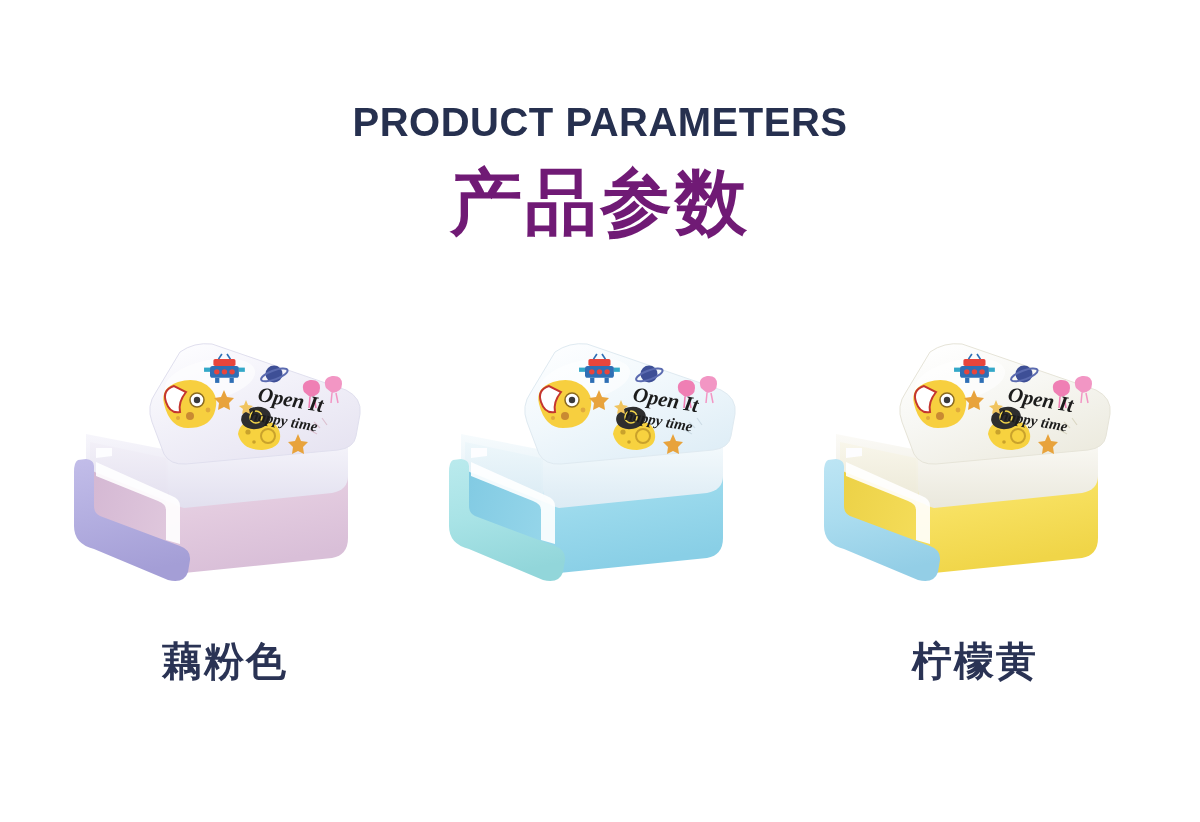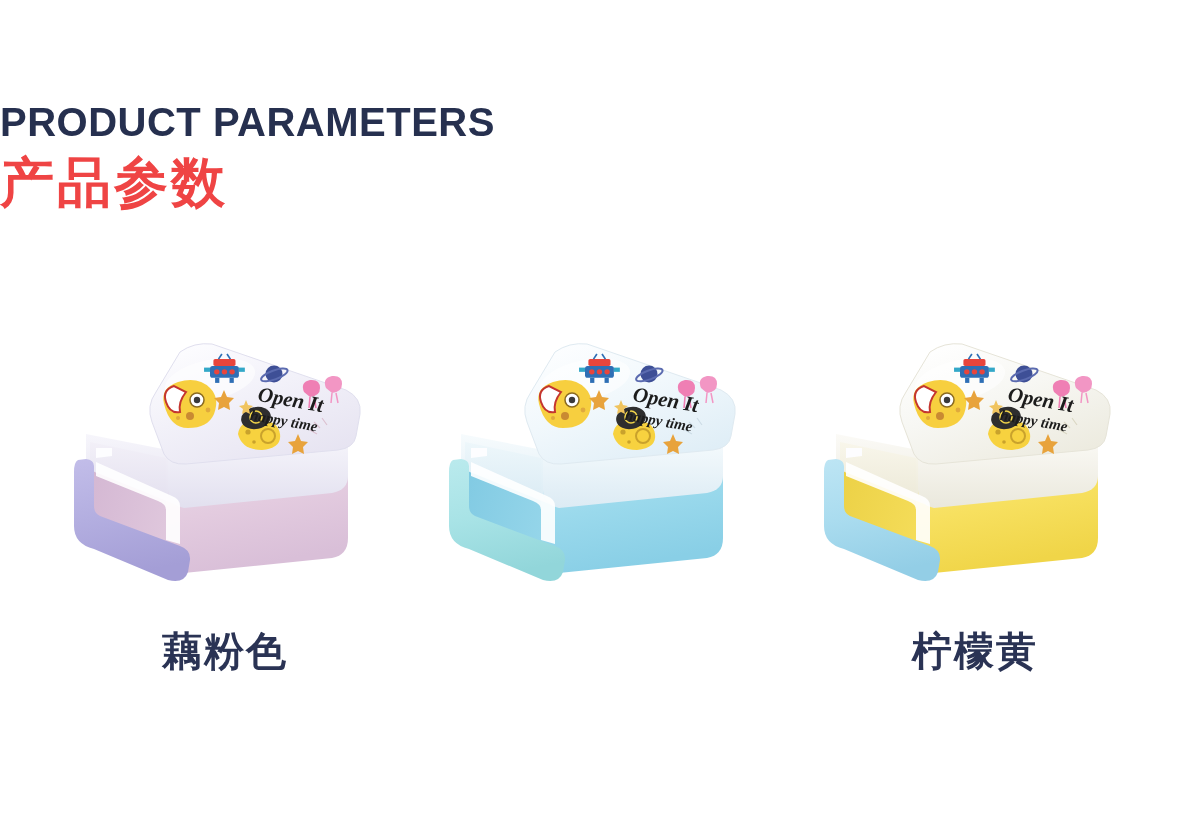--- a/index.html
+++ b/index.html
@@ -19,38 +19,38 @@
     height: 822px;
     background: #ffffff;
   }
 
   
   .header {
     position: absolute;
     top: 100px;
     left: 0;
     width: 1200px;
-    text-align: left;
+    text-align: center;
   }
 
   .title-en {
     font-size: 40px;
     font-weight: 700;
     letter-spacing: 0.5px;
     color: #26304f;
     line-height: 1.1;
     font-family: "Liberation Sans", "DejaVu Sans", sans-serif;
   }
 
   .title-cn {
-    margin-top: 8px;
-    font-size: 54px;
+    margin-top: 17px;
+    font-size: 72px;
     font-weight: 700;
     letter-spacing: 3px;
-    color: #ef4444;
+    color: #701a75;
     line-height: 1.15;
     font-family: "DejaVu Sans", "Liberation Sans", sans-serif;
   }
 
   
   .product-row {
     position: absolute;
     top: 330px;
     left: 0;
     width: 1200px;
@@ -73,21 +73,21 @@
   .box-wrap {
     position: relative;
     width: 330px;
     height: 275px;
   }
 
   .box-svg { display: block; width: 330px; height: 275px; }
 
   
   .color-label {
-    margin-top: 22px;
+    margin-top: 32px;
     font-size: 40px;
     font-weight: 700;
     letter-spacing: 2px;
     color: #2a3354;
     line-height: 1.2;
     font-family: "DejaVu Sans", "Liberation Sans", sans-serif;
     text-align: center;
   }
 </style>
 </head>

